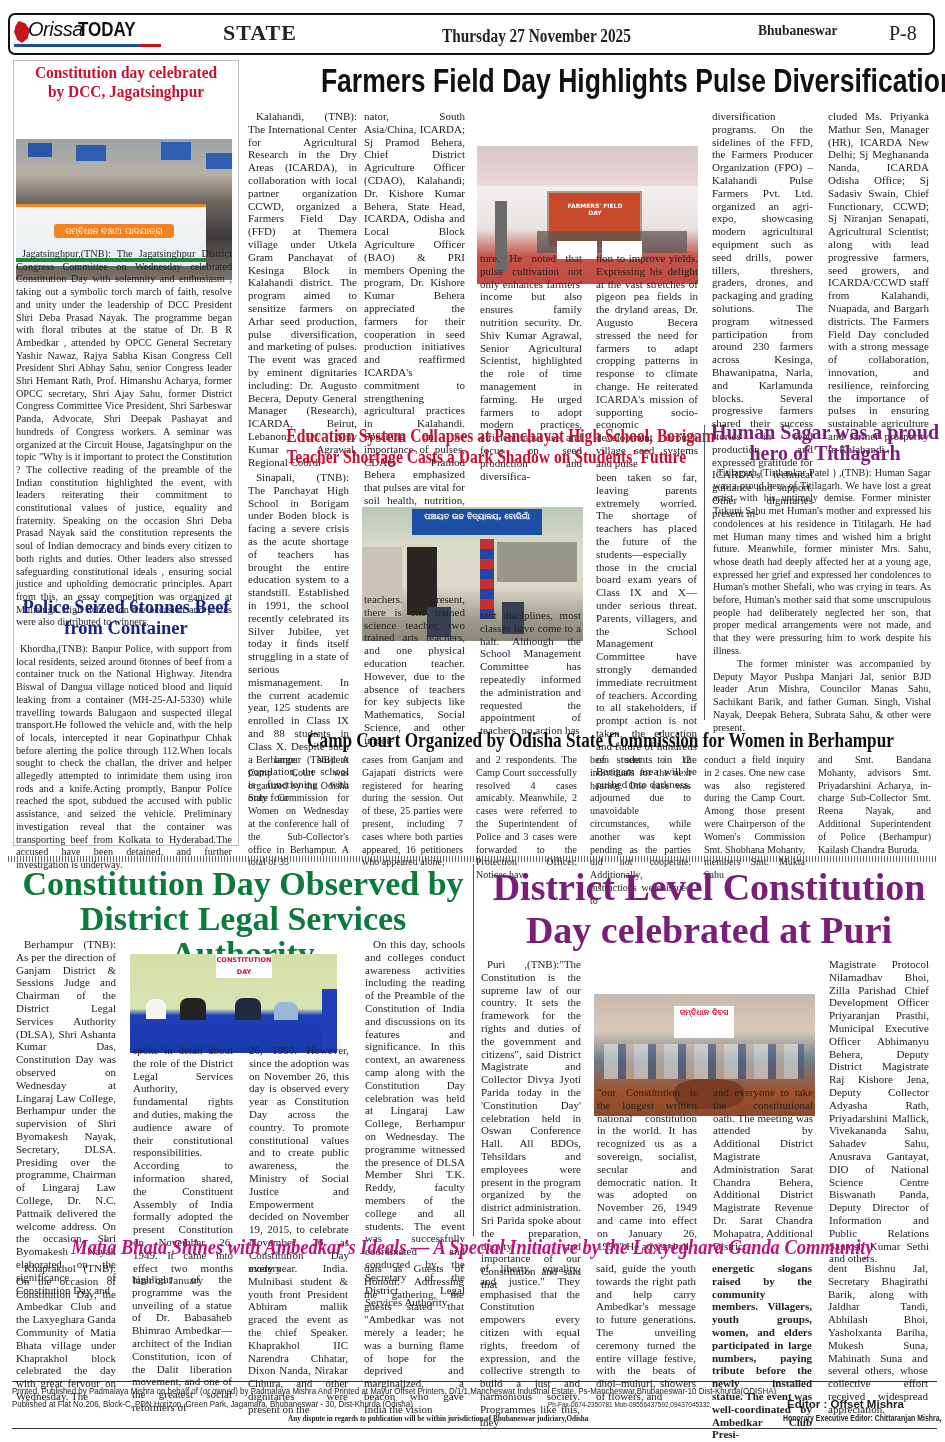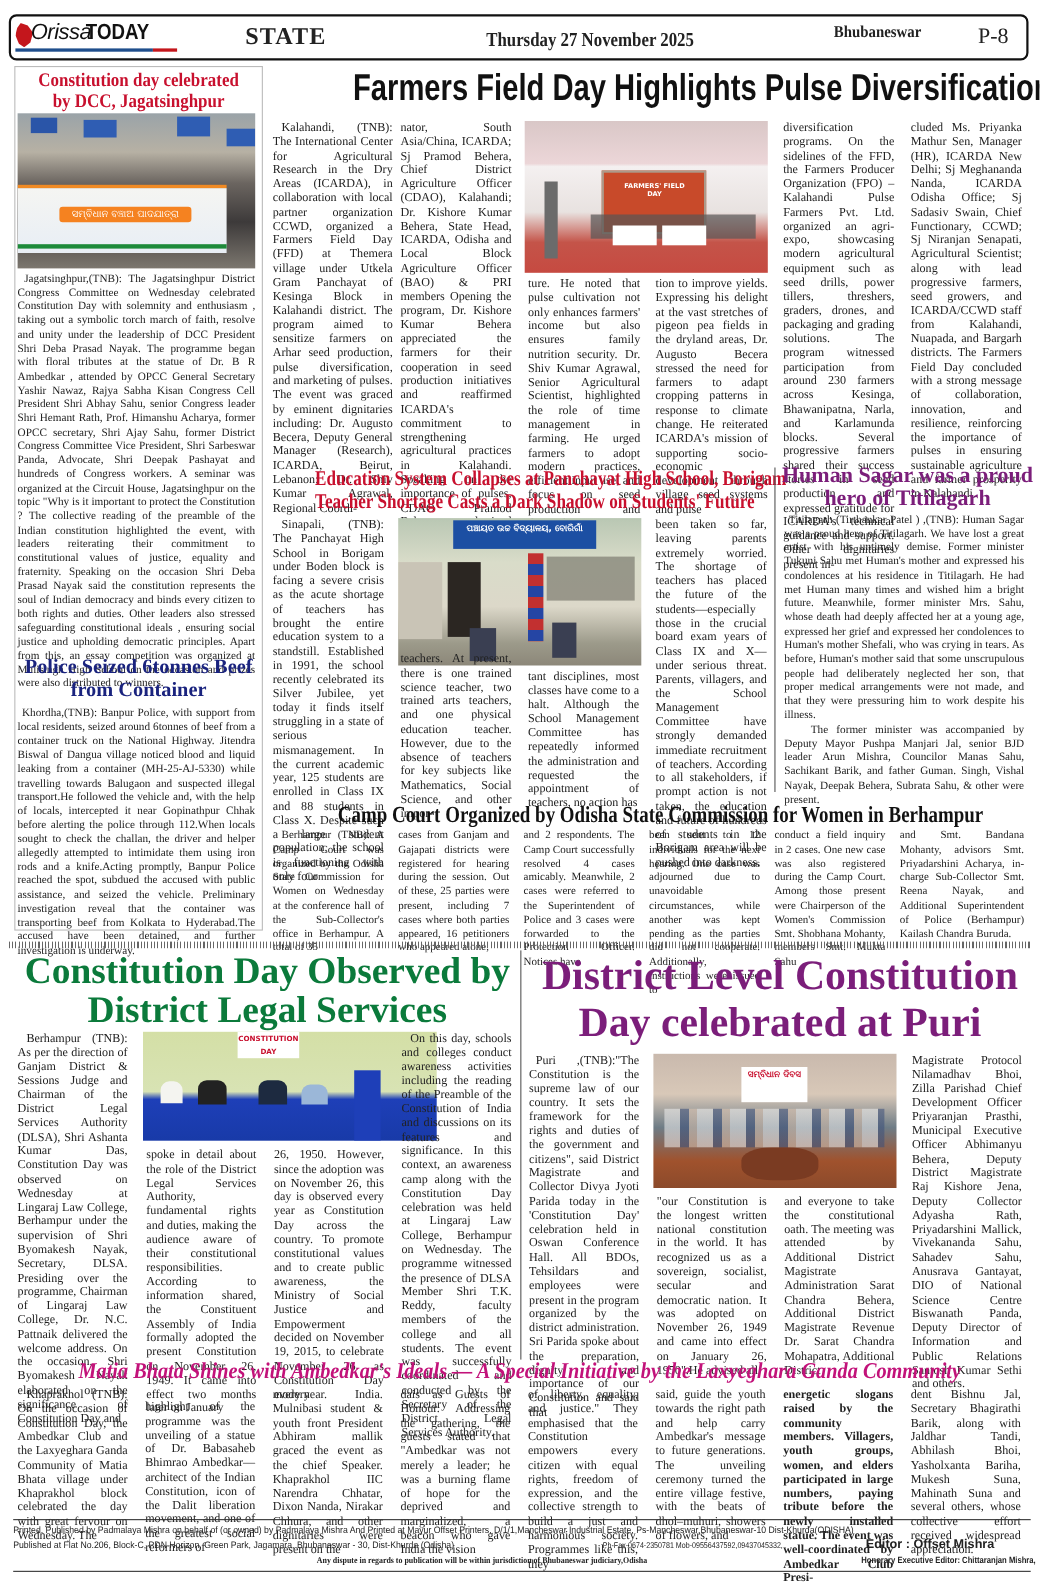--- a/index.html
+++ b/index.html
@@ -12,21 +12,21 @@
   .logo .l1 { position: absolute; left: 14px; top: -1px; font-family: "Liberation Sans", sans-serif; font-style: italic; font-size: 20px; color: #111; letter-spacing: -0.5px; }
   .logo .l2 { position: absolute; left: 64px; top: -1px; font-family: "Liberation Sans", sans-serif; font-weight: bold; font-size: 20px; color: #111; transform: scaleX(0.85); transform-origin: left; }
   .logo .bar { position: absolute; left: 0; top: 25px; width: 125px; height: 3px; background: #1f4e8c; }
   .logo .bar2 { position: absolute; left: 125px; top: 25px; width: 22px; height: 3px; background: #c4161c; }
   .sect { left: 223px; top: 20px; font-size: 22px; font-weight: bold; letter-spacing: 1px; }
   .date { left: 442px; top: 26px; font-size: 18px; font-weight: bold; transform: scaleX(0.85); transform-origin: left; }
   .city { left: 758px; top: 22px; font-size: 15px; font-weight: bold; transform: scaleX(0.9); transform-origin: left; }
   .pg { left: 889px; top: 22px; font-size: 20px; text-align: center; }
   .col-text { font-size: 11px; line-height: 12.8px; text-align: justify; hyphens: auto; }
   .headline { font-weight: bold; text-align: center; line-height: 1.0; }
-  .photo { overflow: hidden; }
+  .photo { overflow: hidden; margin-top: 36px; }
   .vline { background: #555; width: 1px; }
   .hline { background: #555; height: 1px; }
   .dotline { height: 6px; background: repeating-linear-gradient(90deg, #666 0 1px, transparent 1px 3px); }
   .foot { font-family: "Liberation Sans", sans-serif; font-size: 8.6px; color: #222; white-space: nowrap; }
 </style>
 </head>
 <body>
 
 <div class="abs masthead"></div>
 <div class="abs logo">
@@ -106,21 +106,21 @@
 <div class="abs col-text" style="left:362px;top:754px;width:101px;font-size:10px;line-height:12.8px;">cases from Ganjam and Gajapati districts were registered for hearing during the session. Out of these, 25 parties were present, including 7 cases where both parties appeared, 16 petitioners who appeared alone,</div>
 <div class="abs col-text" style="left:476px;top:754px;width:101px;font-size:10px;line-height:12.8px;">and 2 respondents. The Camp Court successfully resolved 4 cases amicably. Meanwhile, 2 cases were referred to the Superintendent of Police and 3 cases were forwarded to the Protection Officer. Notices have</div>
 <div class="abs col-text" style="left:590px;top:754px;width:101px;font-size:10px;line-height:12.8px;">been sent to 12 individuals for the next hearing. One case was adjourned due to unavoidable circumstances, while another was kept pending as the parties did not cooperate. Additionally, instructions were issued to</div>
 <div class="abs col-text" style="left:704px;top:754px;width:101px;font-size:10px;line-height:12.8px;">conduct a field inquiry in 2 cases. One new case was also registered during the Camp Court. Among those present were Chairperson of the Women's Commission Smt. Shobhana Mohanty, members Smt. Mukta Sahu</div>
 <div class="abs col-text" style="left:818px;top:754px;width:113px;font-size:10px;line-height:12.8px;">and Smt. Bandana Mohanty, advisors Smt. Priyadarshini Acharya, in-charge Sub-Collector Smt. Reena Nayak, and Additional Superintendent of Police (Berhampur) Kailash Chandra Buruda.</div>
 
 <div class="abs dotline" style="left:8px;top:856px;width:929px;"></div>
 
 <div class="abs headline" style="left:12px;top:866px;width:462px;font-size:34px;color:#0b7a3b;line-height:35px;">Constitution Day Observed by District Legal Services Authority</div>
 <div class="abs col-text" style="left:16px;top:938px;width:100px;text-indent:8px;">Berhampur (TNB): As per the direction of Ganjam District &amp; Sessions Judge and Chairman of the District Legal Services Authority (DLSA), Shri Ashanta Kumar Das, Constitution Day was observed on Wednesday at Lingaraj Law College, Berhampur under the supervision of Shri Byomakesh Nayak, Secretary, DLSA. Presiding over the programme, Chairman of Lingaraj Law College, Dr. N.C. Pattnaik delivered the welcome address. On the occasion, Shri Byomakesh Nayak elaborated on the significance of Constitution Day and</div>
-<div class="abs photo" style="left:130px;top:938px;width:267px;height:99px;background:linear-gradient(180deg,#d4dfa6 0%,#d8e3b4 55%,#1e3fb8 62%,#183aa8 100%);">
+<div class="abs photo" style="left:130px;top:918px;width:207px;height:99px;background:linear-gradient(180deg,#d4dfa6 0%,#d8e3b4 55%,#1e3fb8 62%,#183aa8 100%);">
   <div style="position:absolute;left:86px;top:0;width:56px;height:24px;background:#fff;color:#c8102e;font-size:6.5px;font-weight:bold;text-align:center;line-height:12px;font-family:'DejaVu Sans',sans-serif;">CONSTITUTION DAY</div>
   <div style="position:absolute;left:16px;top:45px;width:20px;height:20px;background:#f4f4f0;border-radius:8px 8px 0 0;"></div>
   <div style="position:absolute;left:50px;top:44px;width:26px;height:22px;background:#222;border-radius:8px 8px 0 0;"></div>
   <div style="position:absolute;left:105px;top:44px;width:26px;height:22px;background:#1d2a40;border-radius:8px 8px 0 0;"></div>
   <div style="position:absolute;left:144px;top:48px;width:24px;height:18px;background:#9bb7d8;border-radius:8px 8px 0 0;"></div>
   <div style="position:absolute;left:192px;top:35px;width:24px;height:64px;background:#1e3fb8;"></div>
 </div>
 <div class="abs col-text" style="left:133px;top:1044px;width:100px;">spoke in detail about the role of the District Legal Services Authority, fundamental rights and duties, making the audience aware of their constitutional responsibilities. According to information shared, the Constituent Assembly of India formally adopted the present Constitution on November 26, 1949. It came into effect two months later on January</div>
 <div class="abs col-text" style="left:249px;top:1044px;width:100px;">26, 1950. However, since the adoption was on November 26, this day is observed every year as Constitution Day across the country. To promote constitutional values and to create public awareness, the Ministry of Social Justice and Empowerment decided on November 19, 2015, to celebrate November 26 as Constitution Day every year.</div>
 <div class="abs col-text" style="left:365px;top:938px;width:100px;text-indent:8px;">On this day, schools and colleges conduct awareness activities including the reading of the Preamble of the Constitution of India and discussions on its features and significance. In this context, an awareness camp along with the Constitution Day celebration was held at Lingaraj Law College, Berhampur on Wednesday. The programme witnessed the presence of DLSA Member Shri T.K. Reddy, faculty members of the college and all students. The event was successfully coordinated and conducted by the Secretary of the District Legal Services Authority.</div>

